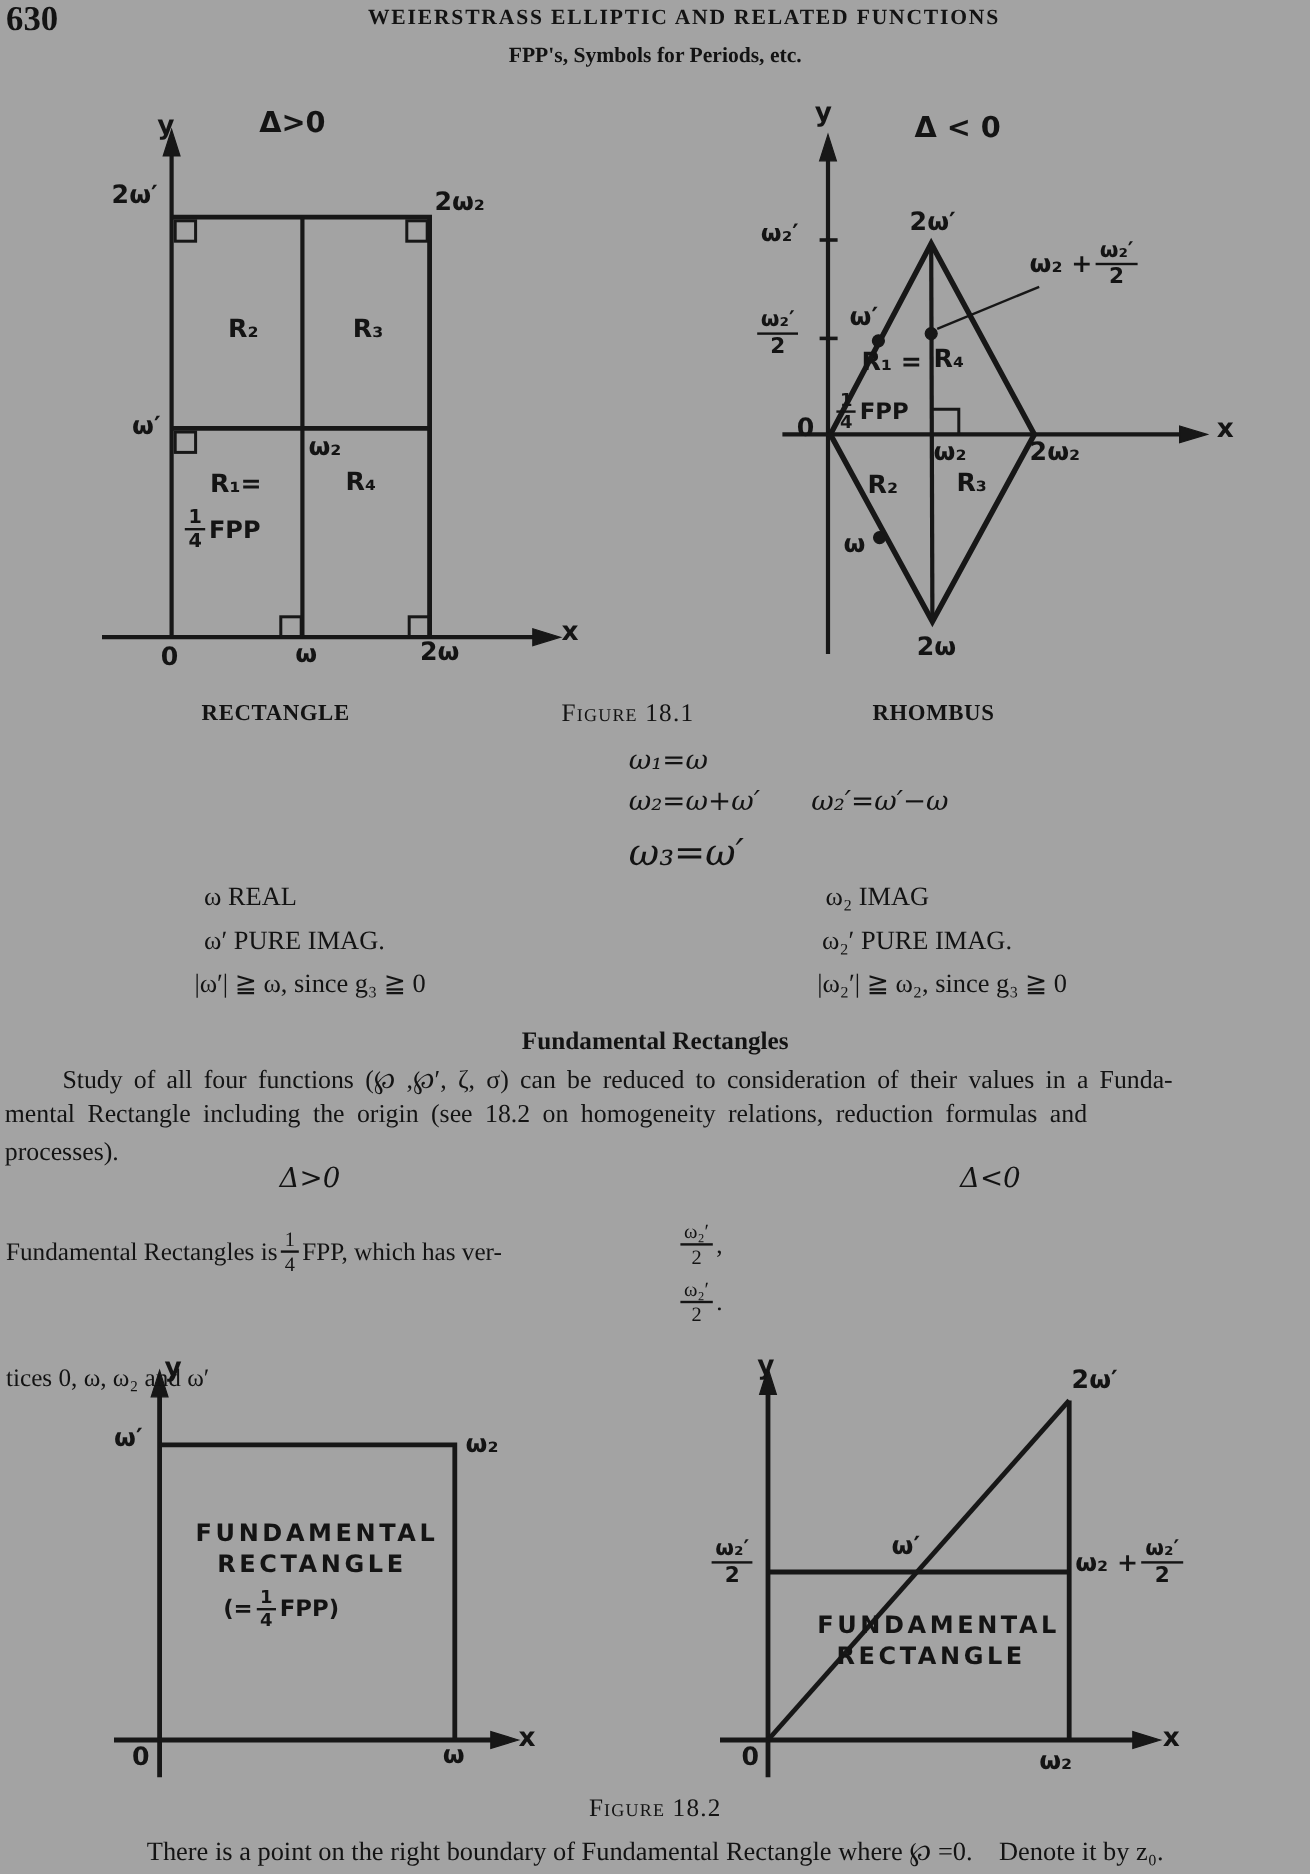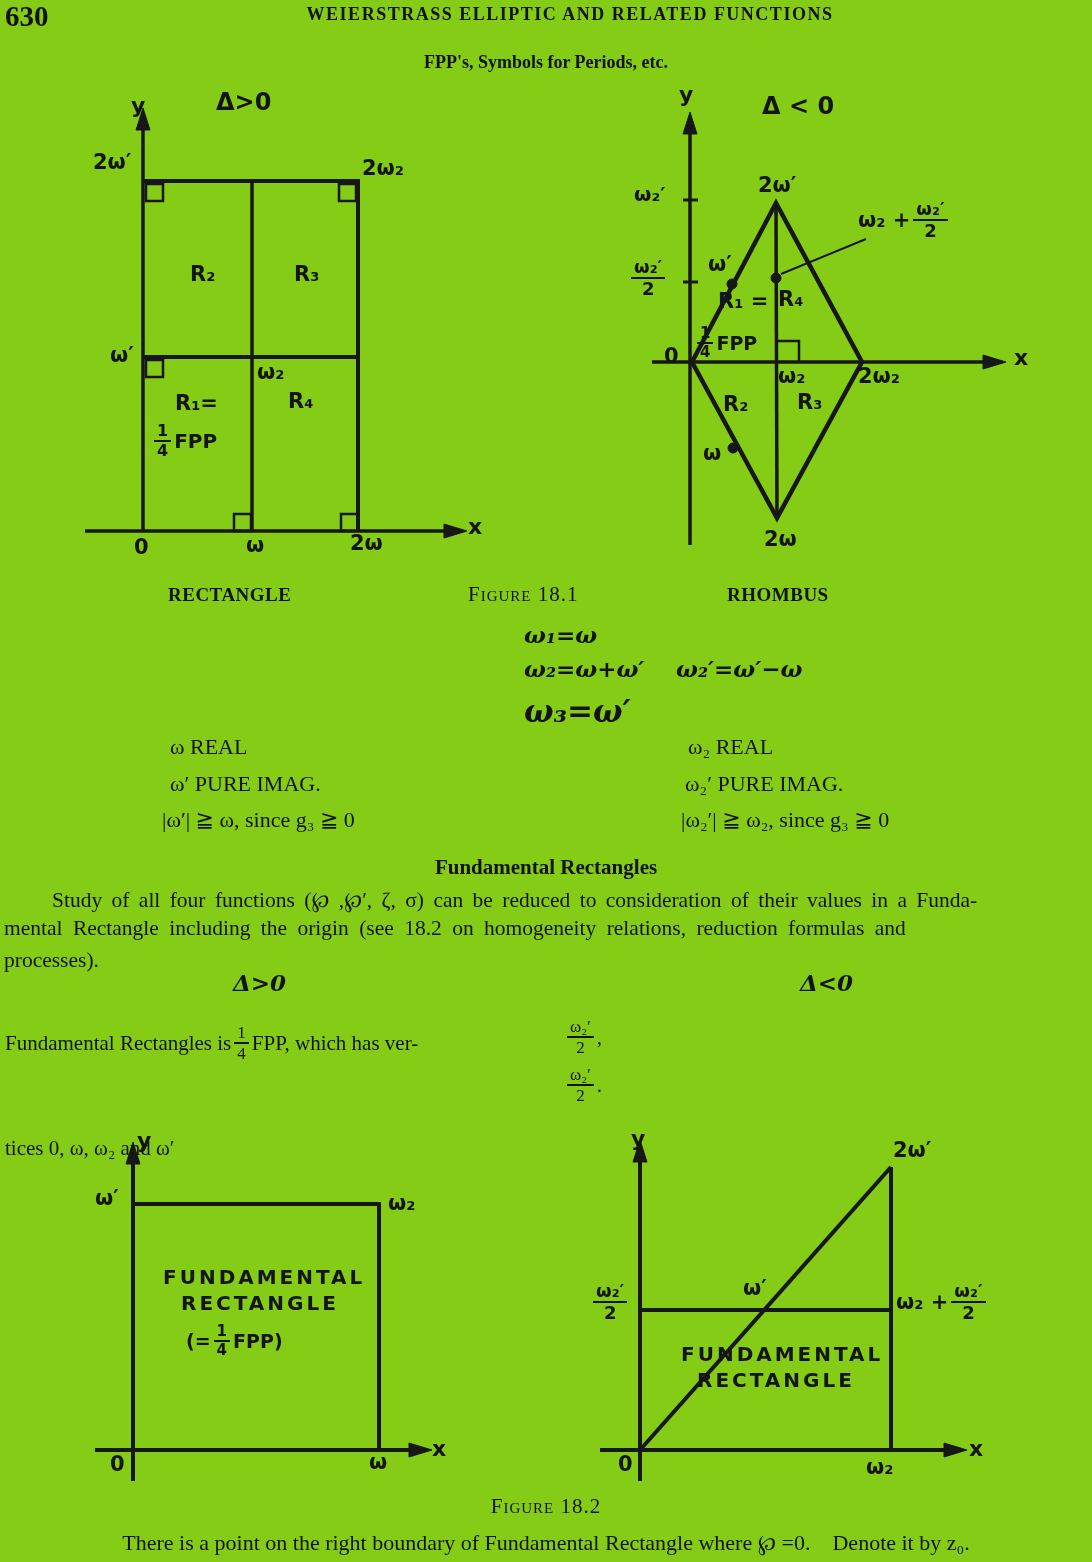--- a/index.html
+++ b/index.html
@@ -1,20 +1,20 @@
 <!DOCTYPE html>
 <html><head>
 <meta charset="utf-8">
 <style>
   html,body{margin:0;padding:0;background:#e8e6e1;}
-  #page{position:relative;width:1092px;height:1562px;background:#84cc16;overflow:hidden;
+  #page{position:relative;width:1092px;height:1562px;background:#a3a3a3;overflow:hidden;
         font-family:"Liberation Serif",serif;color:#131313;}
   .abs{position:absolute;white-space:nowrap;}
   .dl{font-family:"DejaVu Sans",sans-serif;font-weight:700;font-size:21px;color:#141414;}
-  .math{font-family:"DejaVu Serif",serif;font-style:italic;font-weight:700;}
+  .math{font-family:"DejaVu Serif",serif;font-style:italic;font-weight:400;}
   .sc{font-variant:small-caps;letter-spacing:1px;}
   .bold{font-weight:bold;}
   .ctr{left:0;width:1092px;text-align:center;}
   .frac{display:inline-flex;flex-direction:column;align-items:center;line-height:1;
         vertical-align:middle;margin:0 3px;}
   .frac .n{padding:0 3px 1px 3px;border-bottom:2px solid #141414;}
   .frac .d{padding-top:1px;}
   .row{display:inline-flex;align-items:center;}
   svg{position:absolute;left:0;top:0;}
   svg *{stroke:#171717;}
@@ -71,21 +71,21 @@
       <line x1="600" y1="1450" x2="949" y2="1450" stroke-width="4"></line>
       <polygon points="967,1450 944,1443 944,1457" fill="#171717"></polygon>
       <line x1="891" y1="1167" x2="891" y2="1450" stroke-width="4"></line>
       <line x1="640" y1="1450" x2="891" y2="1167" stroke-width="4"></line>
       <line x1="640" y1="1310" x2="891" y2="1310" stroke-width="4"></line>
     </g>
   </svg>
 
   <div class="abs bold" style="left:5px;top:0px;font-size:29px;">630</div>
   <div class="abs ctr bold" style="top:4px;font-size:18px;letter-spacing:1.5px;padding-left:24px;">WEIERSTRASS  ELLIPTIC  AND  RELATED  FUNCTIONS</div>
-  <div class="abs ctr bold" style="top:52px;font-size:18px;">FPP's,  Symbols for Periods,  etc.</div>
+  <div class="abs ctr bold" style="top:36px;font-size:18px;">FPP's,  Symbols for Periods,  etc.</div>
 
   <div class="abs dl" style="left:216px;top:88px;font-size:24px;">Δ&gt;0</div>
   <div class="abs dl" style="left:131px;top:93px;font-size:22px;">y</div>
   <div class="abs dl" style="left:93px;top:150px;">2ω′</div>
   <div class="abs dl" style="left:362px;top:156px;">2ω₂</div>
   <div class="abs dl" style="left:110px;top:343px;">ω′</div>
   <div class="abs dl" style="left:257px;top:360px;">ω₂</div>
   <div class="abs dl" style="left:190px;top:262px;">R₂</div>
   <div class="abs dl" style="left:294px;top:262px;">R₃</div>
   <div class="abs dl" style="left:175px;top:391px;">R₁=</div>
@@ -143,21 +143,21 @@
   <div class="abs bold" style="left:727px;top:584px;font-size:19px;letter-spacing:0.5px;">RHOMBUS</div>
 
   <div class="abs math" style="left:524px;top:621px;font-size:23px;">ω₁=ω</div>
   <div class="abs math" style="left:524px;top:655px;font-size:23px;">ω₂=ω+ω′</div>
   <div class="abs math" style="left:676px;top:655px;font-size:23px;">ω₂′=ω′−ω</div>
   <div class="abs math" style="left:524px;top:693px;font-size:31px;">ω₃=ω′</div>
 
   <div class="abs" style="left:170px;top:734px;font-size:22px;">ω REAL</div>
   <div class="abs" style="left:170px;top:771px;font-size:22px;">ω′ PURE IMAG.</div>
   <div class="abs" style="left:162px;top:807px;font-size:22px;">|ω′| ≧ ω, since g₃ ≧ 0</div>
-  <div class="abs" style="left:688px;top:734px;font-size:22px;">ω₂ REAL</div>
+  <div class="abs" style="left:688px;top:734px;font-size:22px;">ω₂ IMAG</div>
   <div class="abs" style="left:685px;top:771px;font-size:22px;">ω₂′ PURE IMAG.</div>
   <div class="abs" style="left:681px;top:807px;font-size:22px;">|ω₂′| ≧ ω₂, since g₃ ≧ 0</div>
 
   <div class="abs ctr bold" style="top:855px;font-size:21px;">Fundamental Rectangles</div>
   <div class="abs" style="left:52px;top:884px;font-size:21.5px;word-spacing:4px;">Study of all four functions (℘ ,℘′, ζ, σ) can be reduced to consideration of their values in a Funda-</div>
   <div class="abs" style="left:4px;top:916px;font-size:21.5px;word-spacing:5px;">mental Rectangle including the origin (see 18.2 on homogeneity relations, reduction formulas and</div>
   <div class="abs" style="left:4px;top:948px;font-size:21.5px;">processes).</div>
   <div class="abs math" style="left:233px;top:969px;font-size:23px;">Δ&gt;0</div>
   <div class="abs math" style="left:800px;top:969px;font-size:23px;">Δ&lt;0</div>
 

